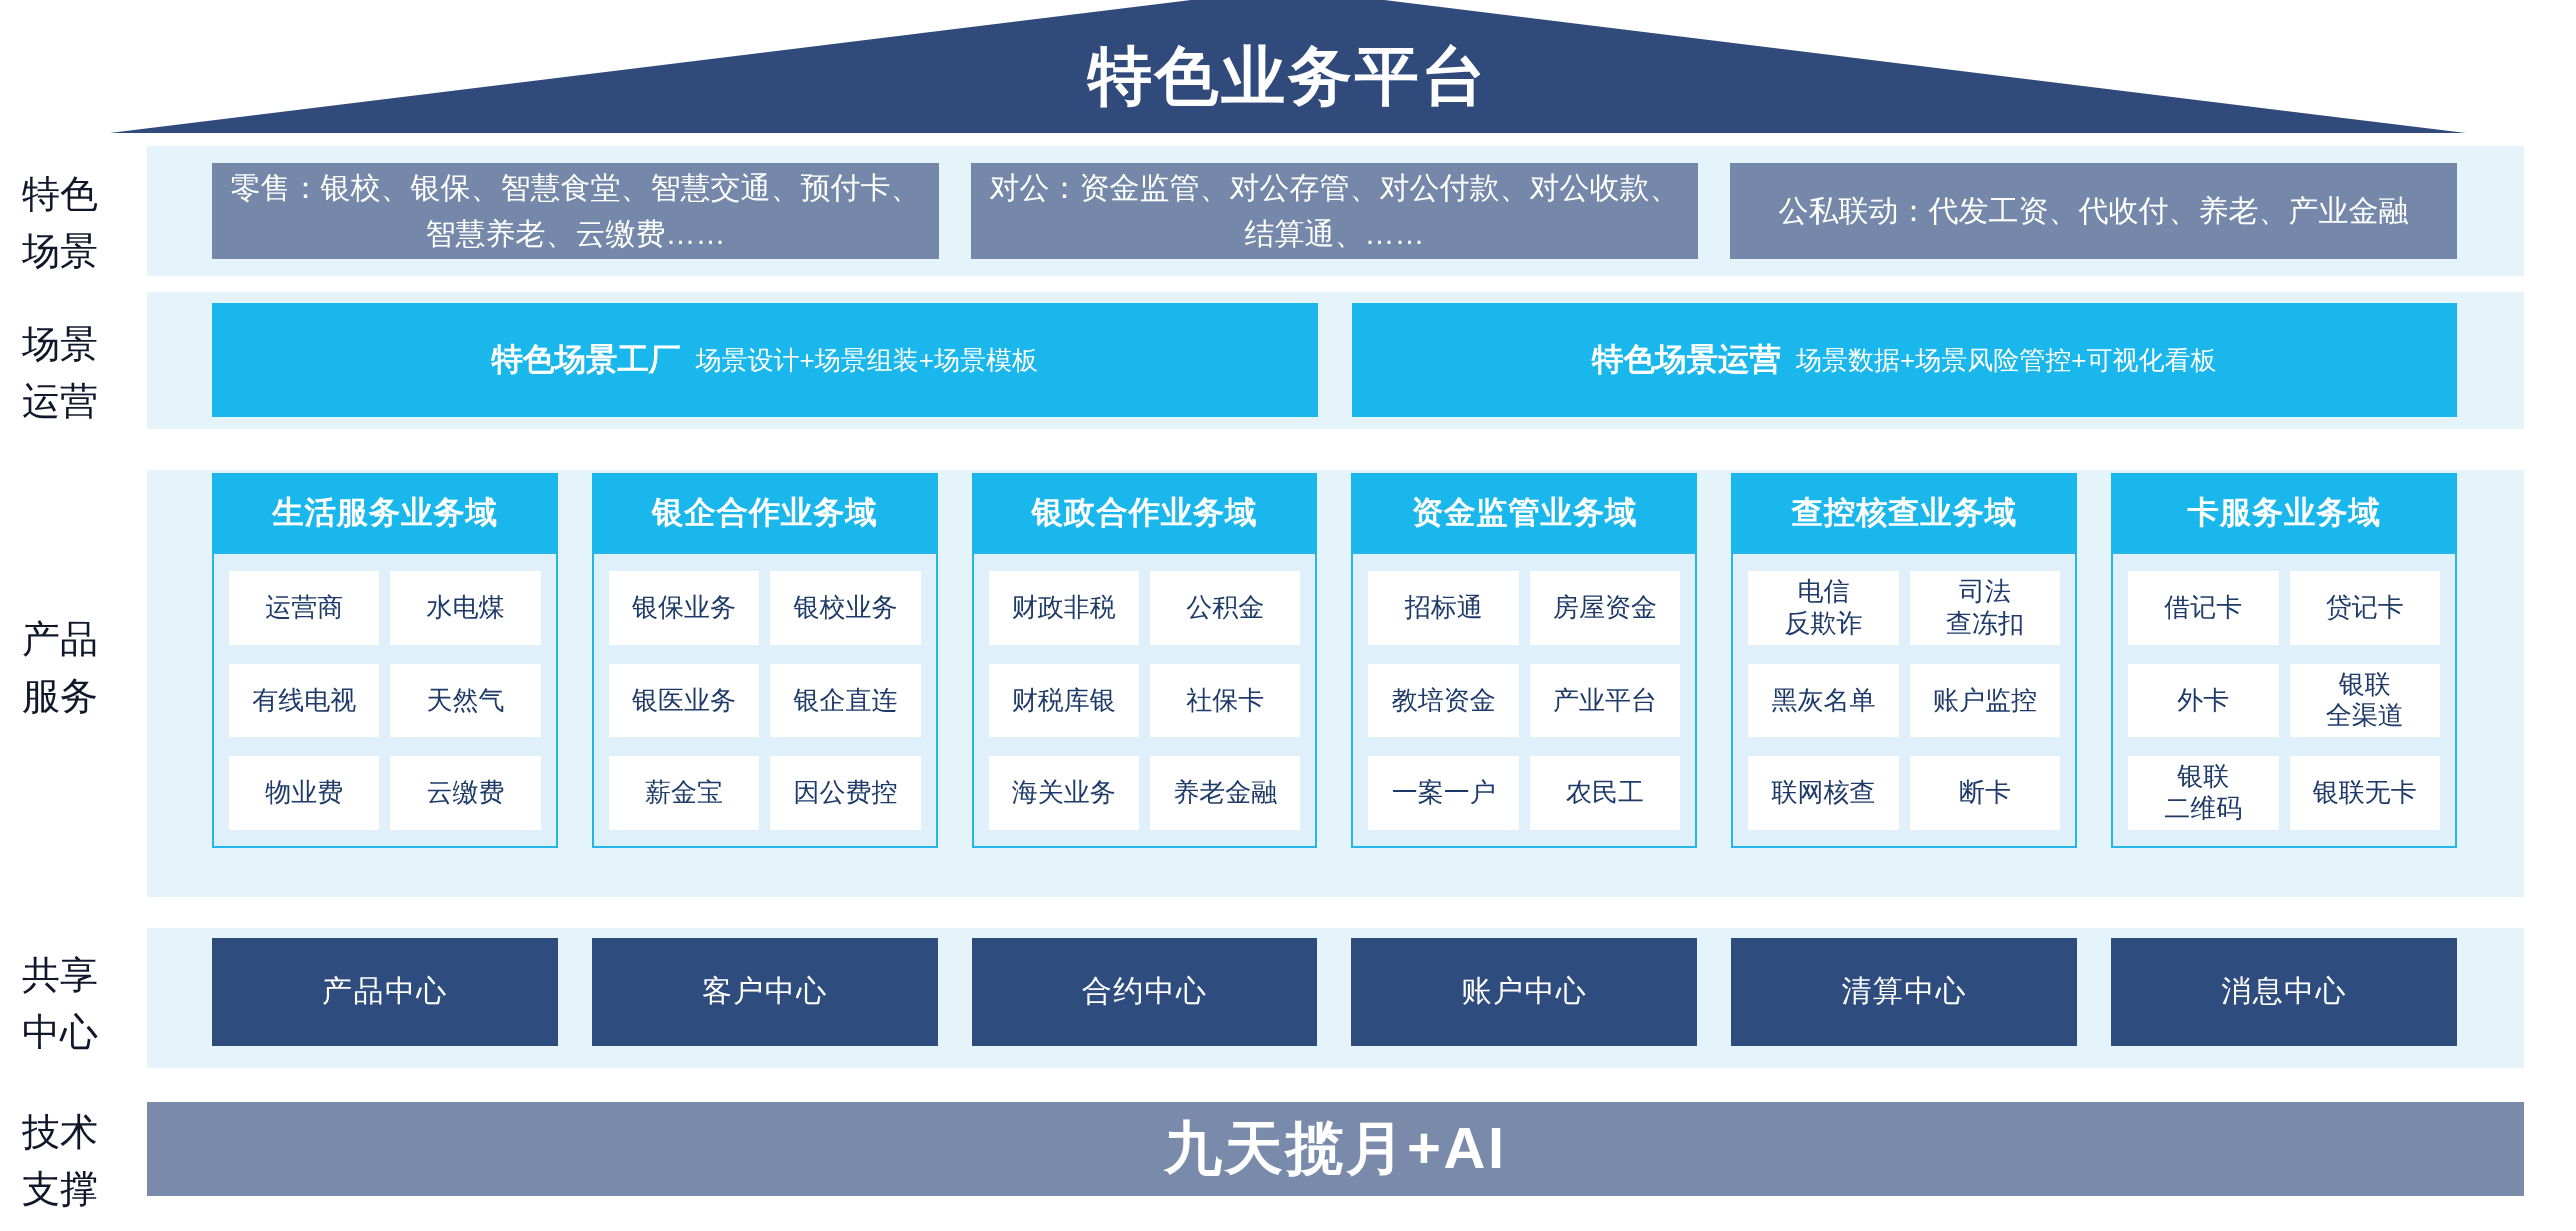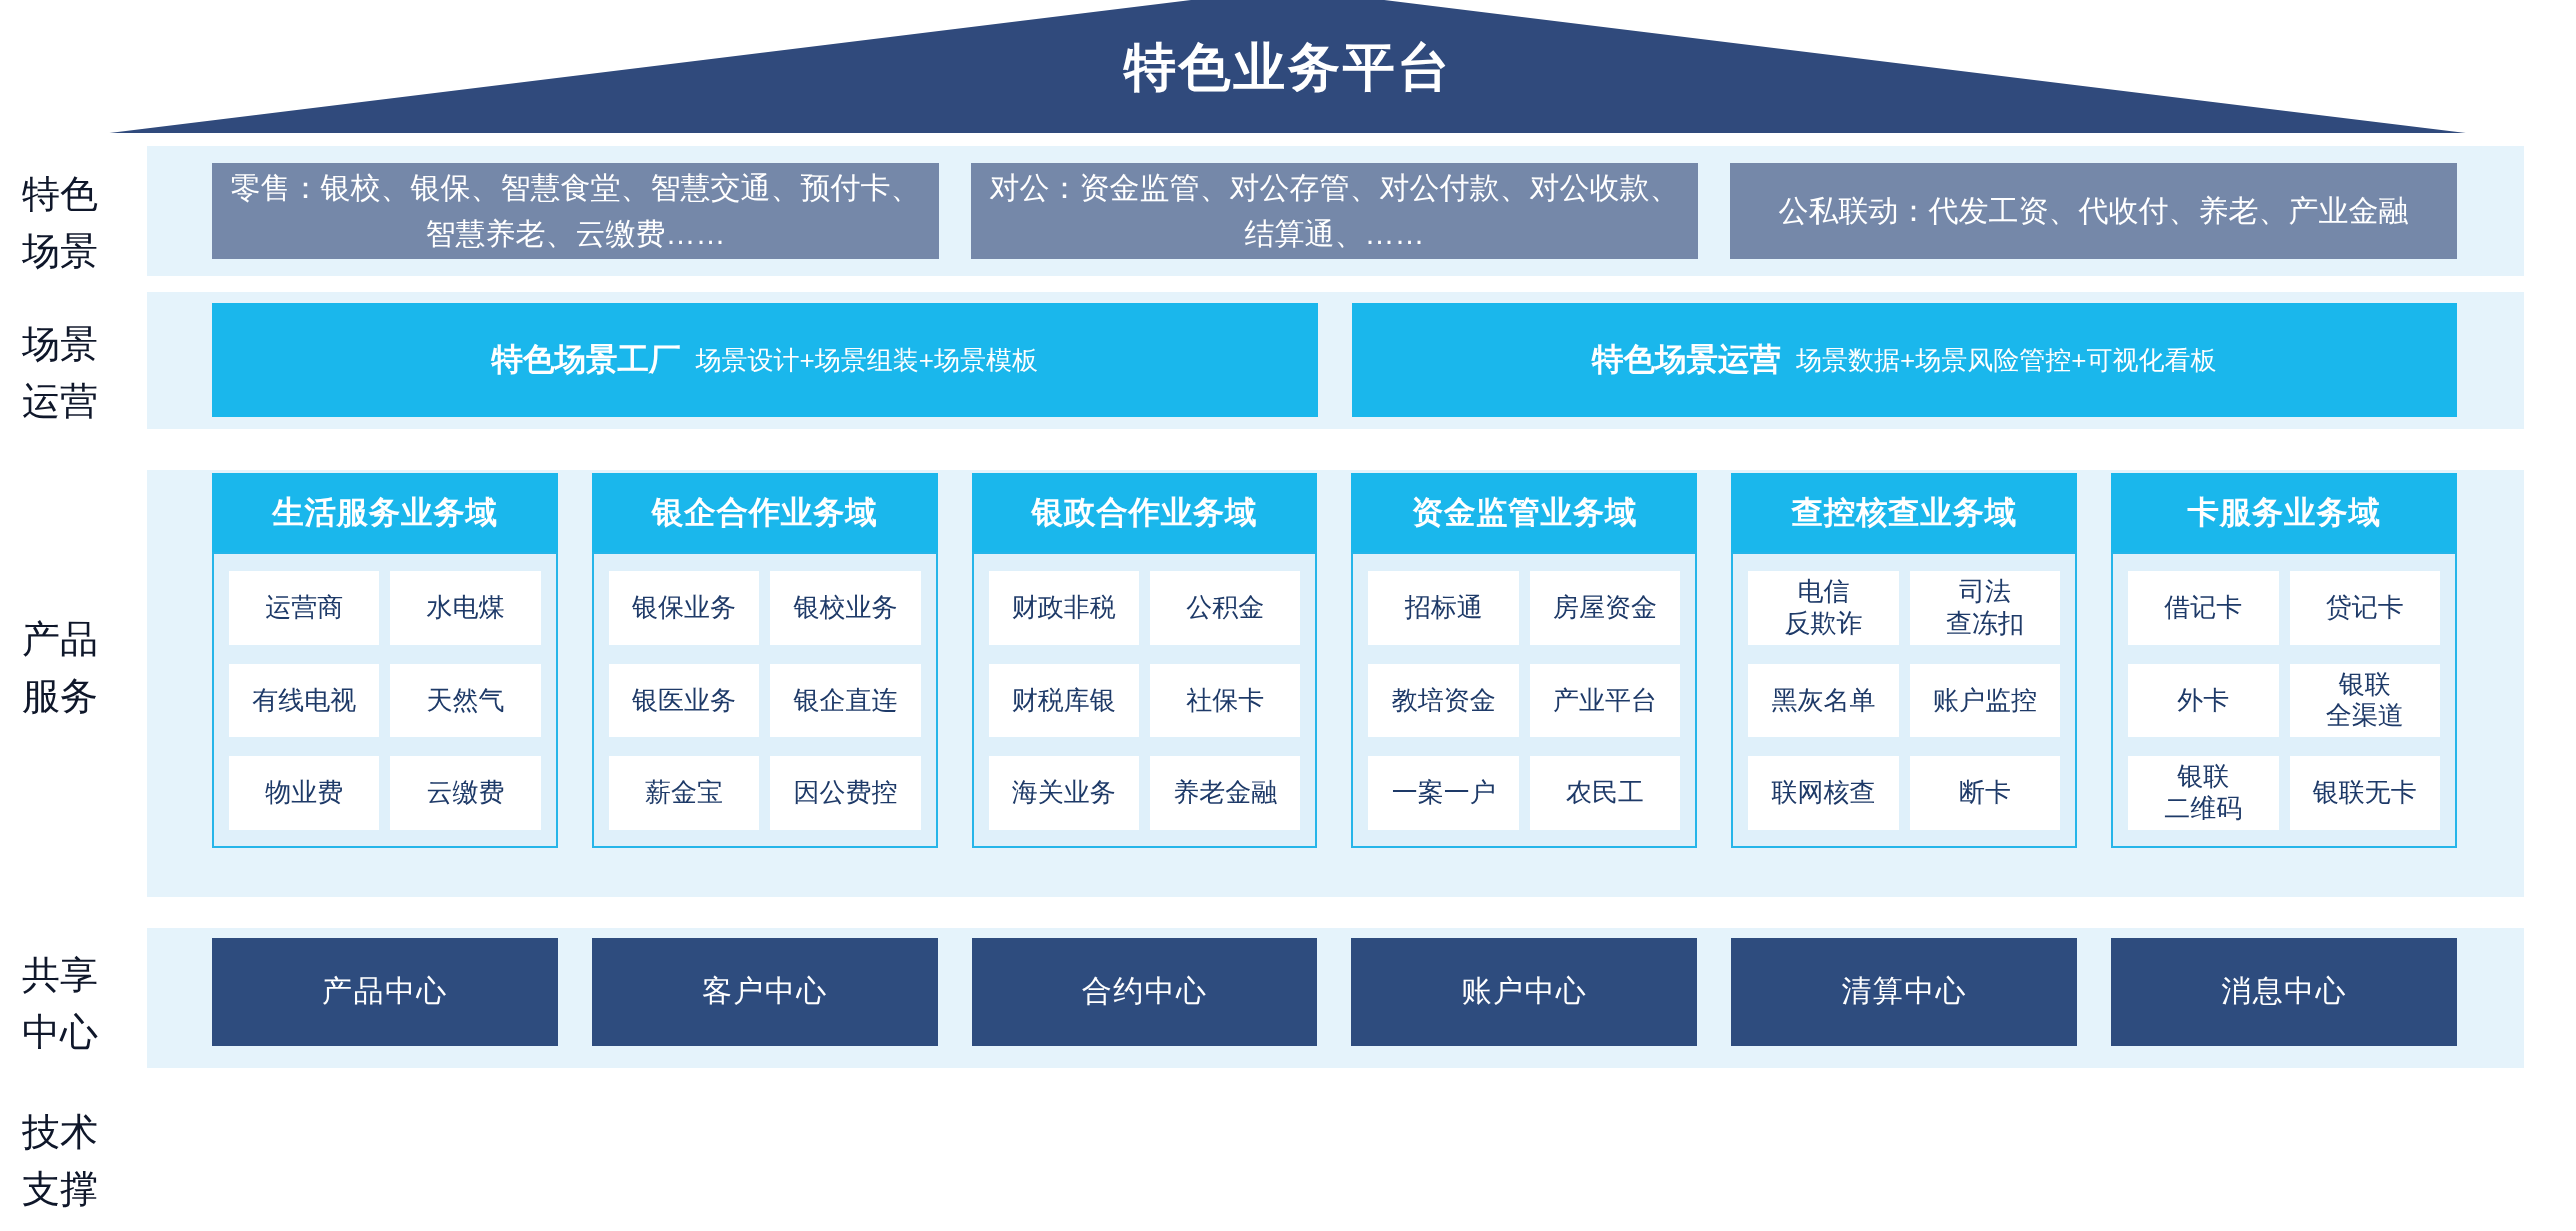--- a/index.html
+++ b/index.html
@@ -13,21 +13,21 @@
     --tech_band:#7A8AAA;
     --cell_text:#1E3A68;
   }
   *{margin:0;padding:0;box-sizing:border-box;}
   html,body{background:#ffffff;}
   body{font-family:"Liberation Sans","DejaVu Sans",sans-serif;}
   .canvas{position:relative;width:2576px;height:1232px;background:#ffffff;overflow:hidden;}
 
   .roof-svg{position:absolute;top:0;left:0;width:2576px;height:133px;display:block;}
   .roof-title{position:absolute;top:33px;left:0;width:2576px;text-align:center;
-    color:#ffffff;font-size:52px;font-weight:bold;letter-spacing:2.7px;}
+    color:#ffffff;font-size:64px;font-weight:bold;letter-spacing:2.7px;}
 
   .side-label{position:absolute;left:22px;color:#0f172a;font-weight:normal;
     font-size:38px;line-height:1.5;white-space:pre-line;}
   .lbl-scene{top:166px;}
   .lbl-operation{top:316px;}
   .lbl-product{top:611px;}
   .lbl-center{top:947px;}
   .lbl-tech{top:1104px;}
 
   .band{position:absolute;left:147px;width:2377px;background:var(--band);}
@@ -182,15 +182,18 @@
 
   <div class="band band-center">
     <div class="center-box">产品中心</div>
     <div class="center-box">客户中心</div>
     <div class="center-box">合约中心</div>
     <div class="center-box">账户中心</div>
     <div class="center-box">清算中心</div>
     <div class="center-box">消息中心</div>
   </div>
 
+  <div class="band band-tech">
+    <div class="tech-title">九天揽月+AI</div>
+  </div>
 
 </div>
 
 
 </body></html>

